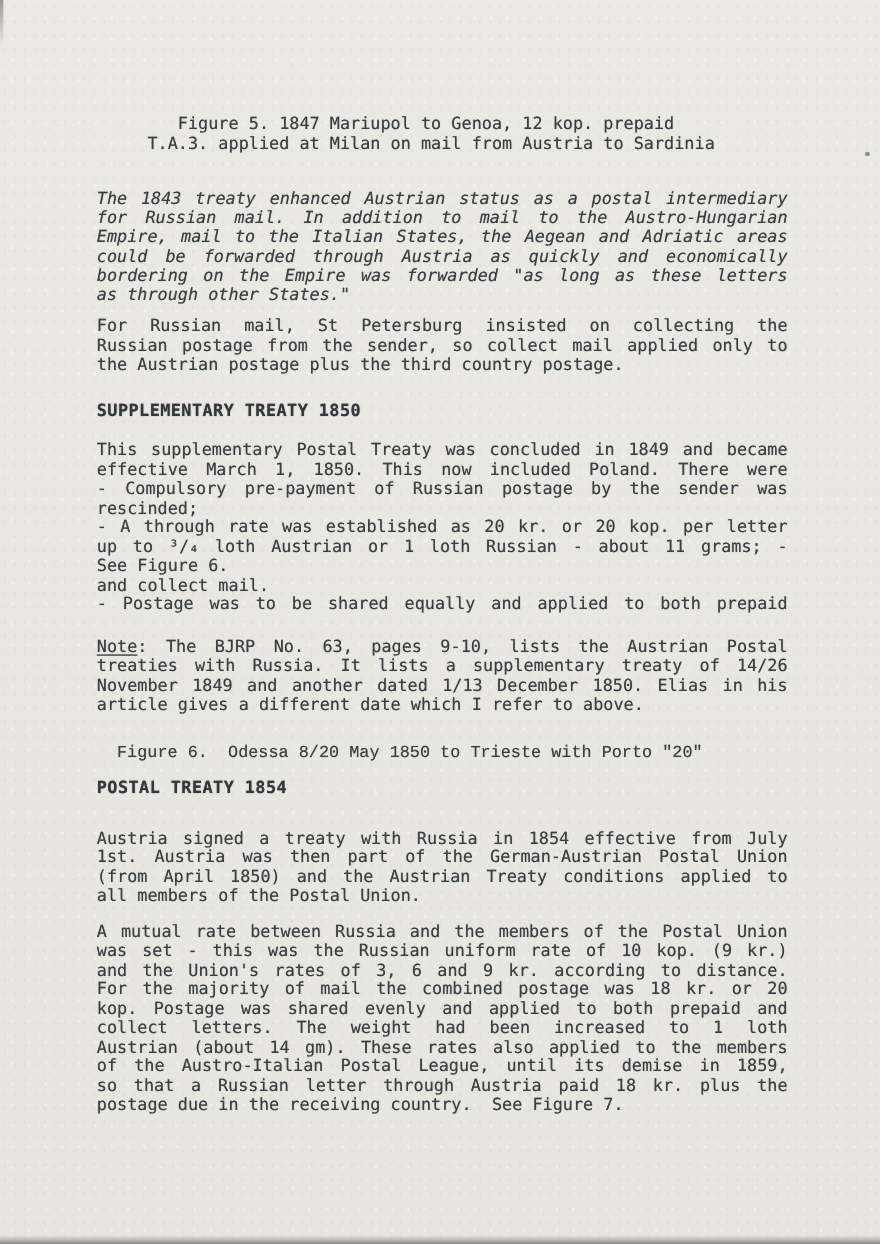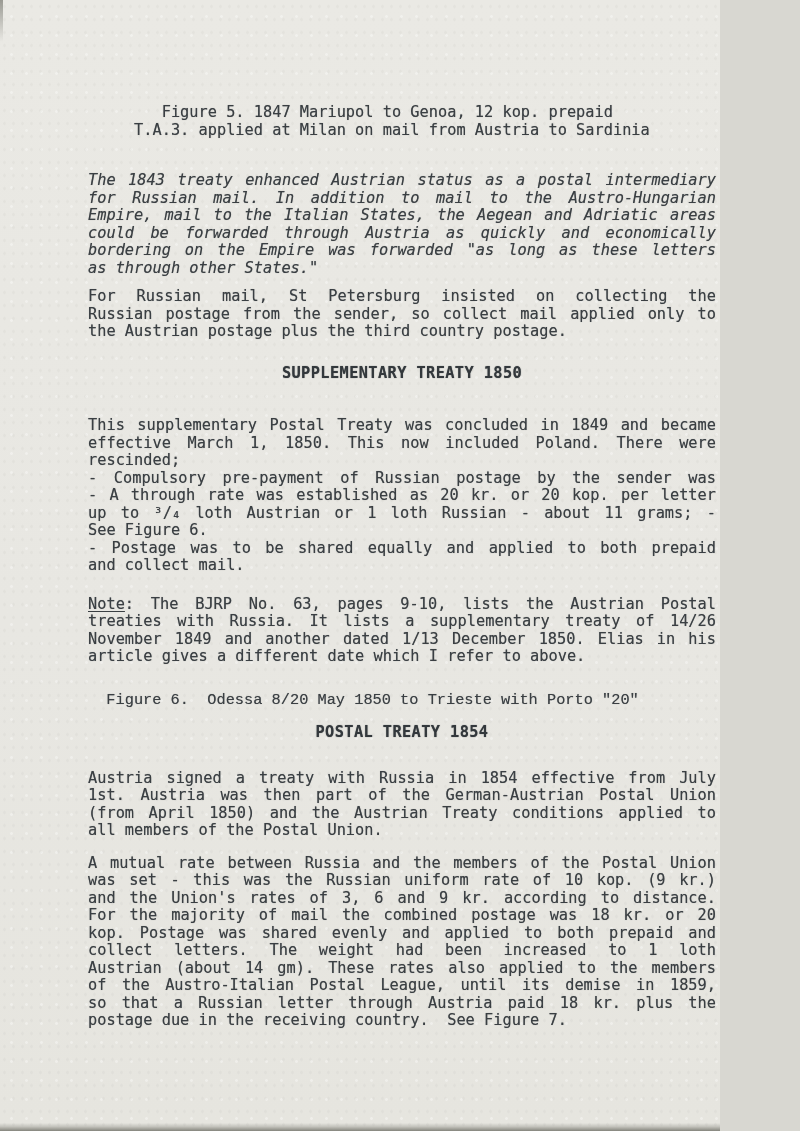--- a/index.html
+++ b/index.html
@@ -2,21 +2,21 @@
 <html><head>
 <meta charset="utf-8">
 <style>
   html, body {
     margin: 0;
     padding: 0;
     background: #d8d7d1;
   }
   .page {
     position: relative;
-    width: 720px;
+    width: 800px;
     height: 1131px;
     background: linear-gradient(180deg, #eae9e4 0%, #e8e7e2 55%, #e6e5df 100%);
     overflow: hidden;
     font-family: "DejaVu Sans Mono", "Liberation Mono", monospace;
   }
   
   .page::before {
     content: "";
     position: absolute;
     inset: 0;
@@ -45,32 +45,31 @@
     white-space: normal;
     text-align: justify;
     text-align-last: justify;
     text-justify: inter-word;
   }
   .block.heading .line {
     font-weight: bold;
     color: #33383c;
     letter-spacing: 0.4px;
     text-shadow: 0 0 1px rgba(40,45,48,0.7);
-    text-align: center;
   }
   .u {
     text-decoration: underline;
     text-underline-offset: 2px;
   }
   
   .b0  { margin-top: 0; }
   .b1  { margin-top: 33px; font-style: italic; }
   .b2  { margin-top: 11px; }
   .b3  { margin-top: 24px; }
-  .b4  { margin-top: 35px; }
+  .b4  { margin-top: 19px; }
   .b5  { margin-top: 21px; }
   .b6  { margin-top: 26px; font-family: Liberation Mono, monospace; }
   .b7  { margin-top: 15px; }
   .b8  { margin-top: 28px; }
   .b9  { margin-top: 15px; }
   .b10 { margin-top: 4px; }
   .bottom-edge {
     position: absolute;
     left: 0; right: 0; bottom: 0;
     height: 8px;
@@ -114,27 +113,27 @@
         <div class="line j">For Russian mail, St Petersburg insisted on collecting the</div>
         <div class="line j">Russian postage from the sender, so collect mail applied only to</div>
         <div class="line">the Austrian postage plus the third country postage.</div>
       </div>
       <div class="block heading b3">
         <div class="line">SUPPLEMENTARY TREATY 1850</div>
       </div>
       <div class="block paragraph b4">
         <div class="line j">This supplementary Postal Treaty was concluded in 1849 and became</div>
         <div class="line j">effective March 1, 1850.  This now included Poland.  There were</div>
+        <div class="line j">- Compulsory pre-payment of Russian postage by the sender was</div>
         <div class="line">rescinded;</div>
-        <div class="line j">- Compulsory pre-payment of Russian postage by the sender was</div>
         <div class="line j">- A through rate was established as 20 kr. or 20 kop. per letter</div>
         <div class="line j">up to ³/₄ loth Austrian or 1 loth Russian - about 11 grams; -</div>
         <div class="line">See Figure 6.</div>
+        <div class="line">and collect mail.</div>
         <div class="line j">- Postage was to be shared equally and applied to both prepaid</div>
-        <div class="line">and collect mail.</div>
       </div>
       <div class="block paragraph b5">
         <div class="line j"><span class="u">Note</span>:  The BJRP No. 63, pages 9-10, lists the Austrian Postal</div>
         <div class="line j">treaties with Russia.  It lists a supplementary treaty of 14/26</div>
         <div class="line j">November 1849 and another dated 1/13 December 1850.  Elias in his</div>
         <div class="line">article gives a different date which I refer to above.</div>
       </div>
       <div class="block caption b6">
         <div class="line">  Figure 6.  Odessa 8/20 May 1850 to Trieste with Porto "20"</div>
       </div>

